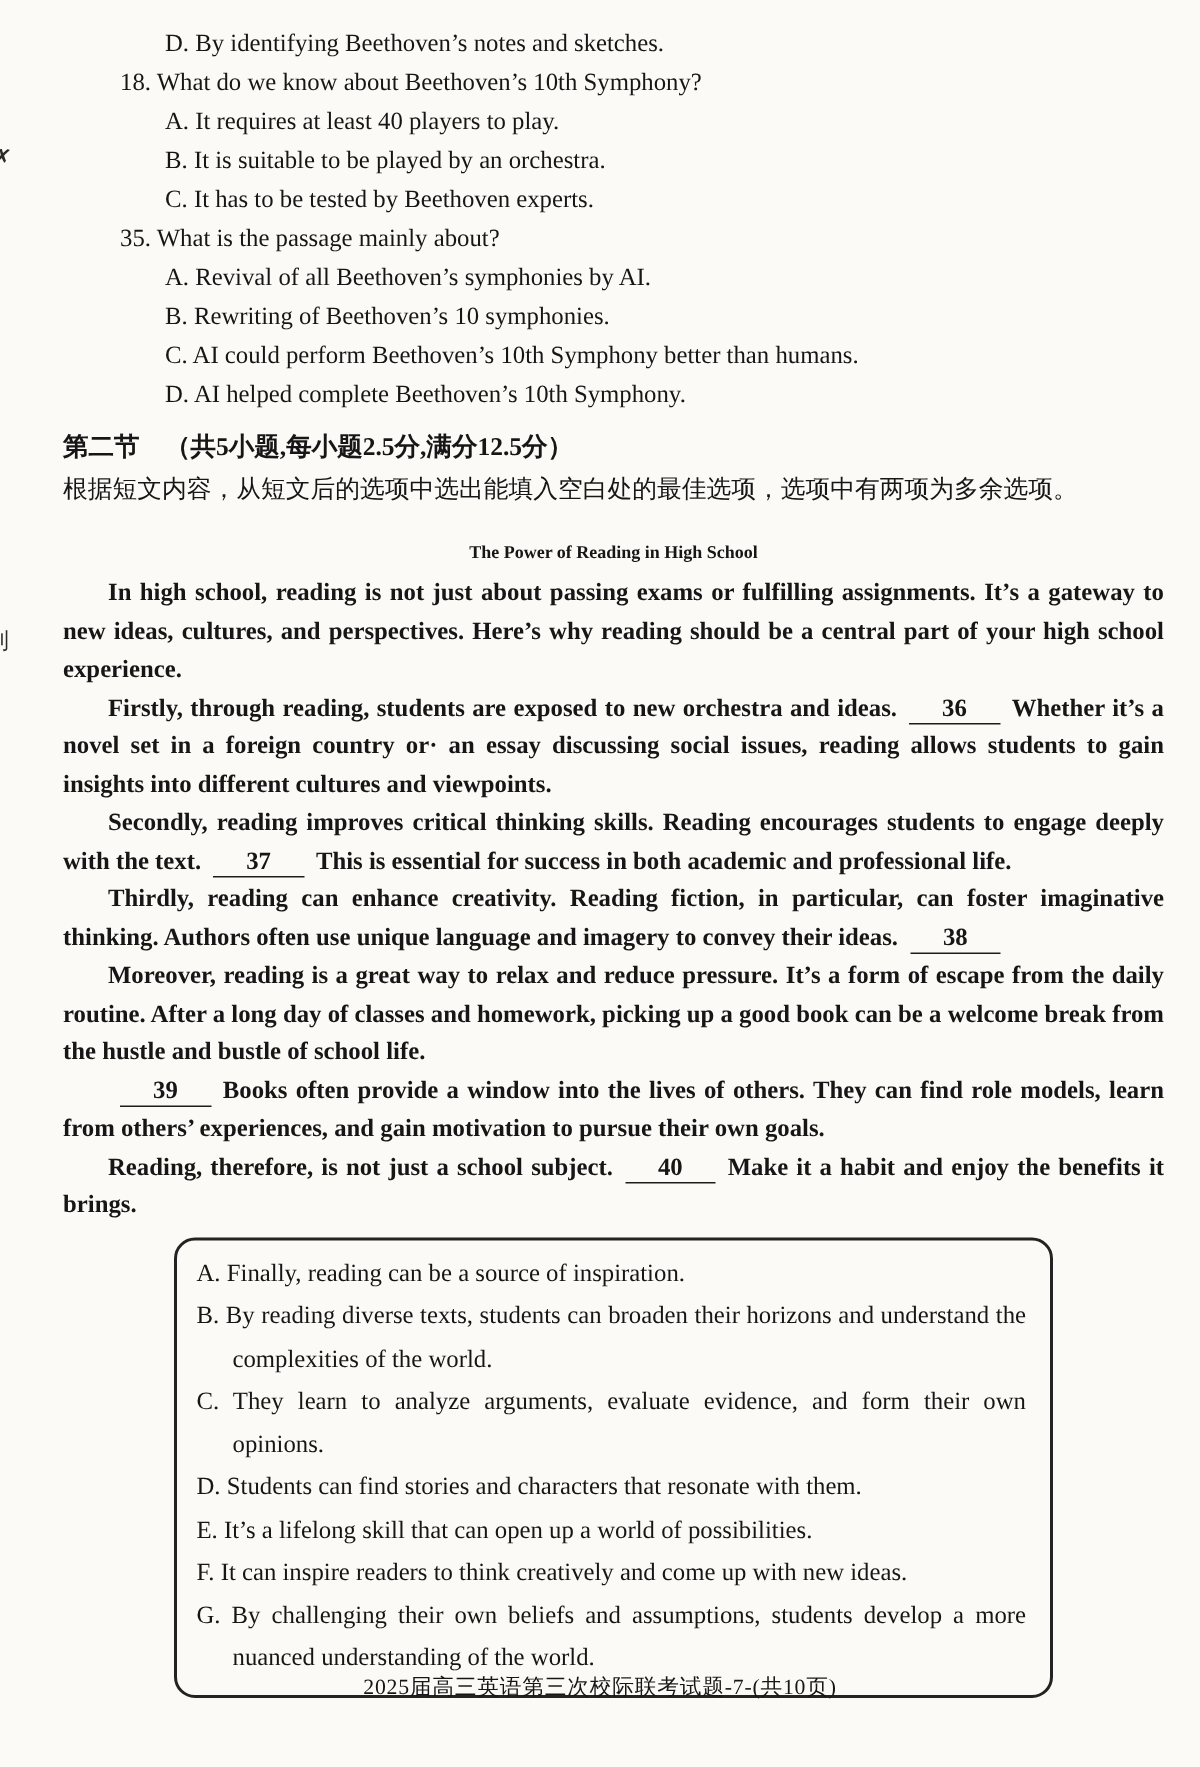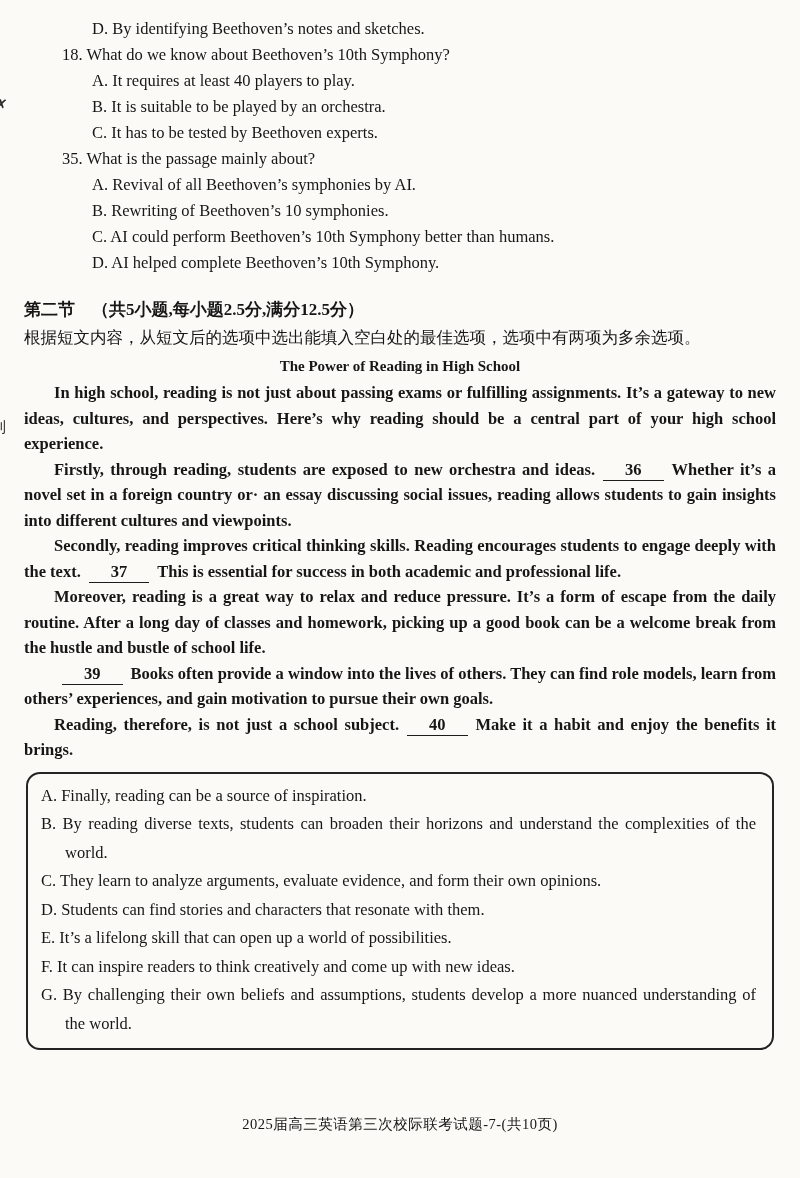--- a/index.html
+++ b/index.html
@@ -4,44 +4,44 @@
 <style>
   * { margin: 0; padding: 0; box-sizing: border-box; }
   html, body { background: #e9e8e4; }
   .page {
     width: 800px; height: 1178px; margin: 0 auto; position: relative;
     background: #fbfaf6;
     color: #161616;
     font-family: "Liberation Serif", "DejaVu Serif", serif;
     overflow: hidden;
   }
-  .content { padding: 16px 24px 0 24px; }
+  .content { padding: 16px 24px 0 42px; }
 
   .qline { font-size: 16.5px; line-height: 26px; white-space: nowrap; }
   .stem { margin-left: 38px; }
   .opt  { margin-left: 68px; }
 
-  .cn-heading { font-size: 17px; font-weight: bold; line-height: 29px; margin-top: 19px; font-family: Liberation Serif, serif; }
+  .cn-heading { font-size: 17px; font-weight: bold; line-height: 29px; margin-top: 7px; font-family: Liberation Serif, serif; }
   .cn-instruction { font-size: 16.5px; line-height: 27px; }
-  .passage-title { text-align: center; font-weight: bold; font-size: 15px; line-height: 28px; margin-top: 1px; }
+  .passage-title { text-align: center; font-weight: bold; font-size: 12px; line-height: 28px; margin-top: 15px; }
 
   .para {
     font-size: 16.5px; line-height: 25.5px;
     text-align: justify; text-indent: 30px; font-weight: bold;
   }
   .blank {
     display: inline-block; text-indent: 0;
     min-width: 40px; padding: 0 22px;
     margin: 0 8px;
     border-bottom: 1.6px solid #1c1c1c;
     text-align: center; line-height: 20px;
   }
 
   .options-box {
-    width: 748px; margin: 9px auto 0 auto;
+    width: 586px; margin: 9px auto 0 auto;
     border: 2px solid #232323; border-radius: 14px;
     padding: 8px 16px 10px 13px;
     background: transparent;
   }
   .box-opt {
     font-size: 16.5px; line-height: 28.5px;
     text-align: justify;
     padding-left: 24px; text-indent: -24px;
   }
 
@@ -81,20 +81,21 @@
     <div class="cn-heading">第二节　（共5小题,每小题2.5分,满分12.5分）</div>
     <div class="cn-instruction">根据短文内容，从短文后的选项中选出能填入空白处的最佳选项，选项中有两项为多余选项。</div>
     <div class="passage-title">The Power of Reading in High School</div>
 
     <p class="para">In high school, reading is not just about passing exams or fulfilling assignments. It’s a gateway to new ideas, cultures, and perspectives. Here’s why reading should be a central part of your high school experience.</p>
 
     <p class="para"><span>Firstly, through reading, students are exposed to new orchestra and ideas.</span><span class="blank">36</span><span>Whether it’s a novel set in a foreign country or· an essay discussing social issues, reading allows students to gain insights into different cultures and viewpoints.</span></p>
 
     <p class="para"><span>Secondly, reading improves critical thinking skills. Reading encourages students to engage deeply with the text.</span><span class="blank">37</span><span>This is essential for success in both academic and professional life.</span></p>
 
+    <p class="para"><span>Thirdly, reading can enhance creativity. Reading fiction, in particular, can foster imaginative thinking. Authors often use unique language and imagery to convey their ideas.</span><span class="blank">38</span></p>
 
     <p class="para">Moreover, reading is a great way to relax and reduce pressure. It’s a form of escape from the daily routine. After a long day of classes and homework, picking up a good book can be a welcome break from the hustle and bustle of school life.</p>
 
     <p class="para"><span class="blank">39</span><span>Books often provide a window into the lives of others. They can find role models, learn from others’ experiences, and gain motivation to pursue their own goals.</span></p>
 
     <p class="para"><span>Reading, therefore, is not just a school subject.</span><span class="blank">40</span><span>Make it a habit and enjoy the benefits it brings.</span></p>
 
     <div class="options-box">
       <p class="box-opt">A. Finally, reading can be a source of inspiration.</p>
       <p class="box-opt">B. By reading diverse texts, students can broaden their horizons and understand the complexities of the world.</p>

